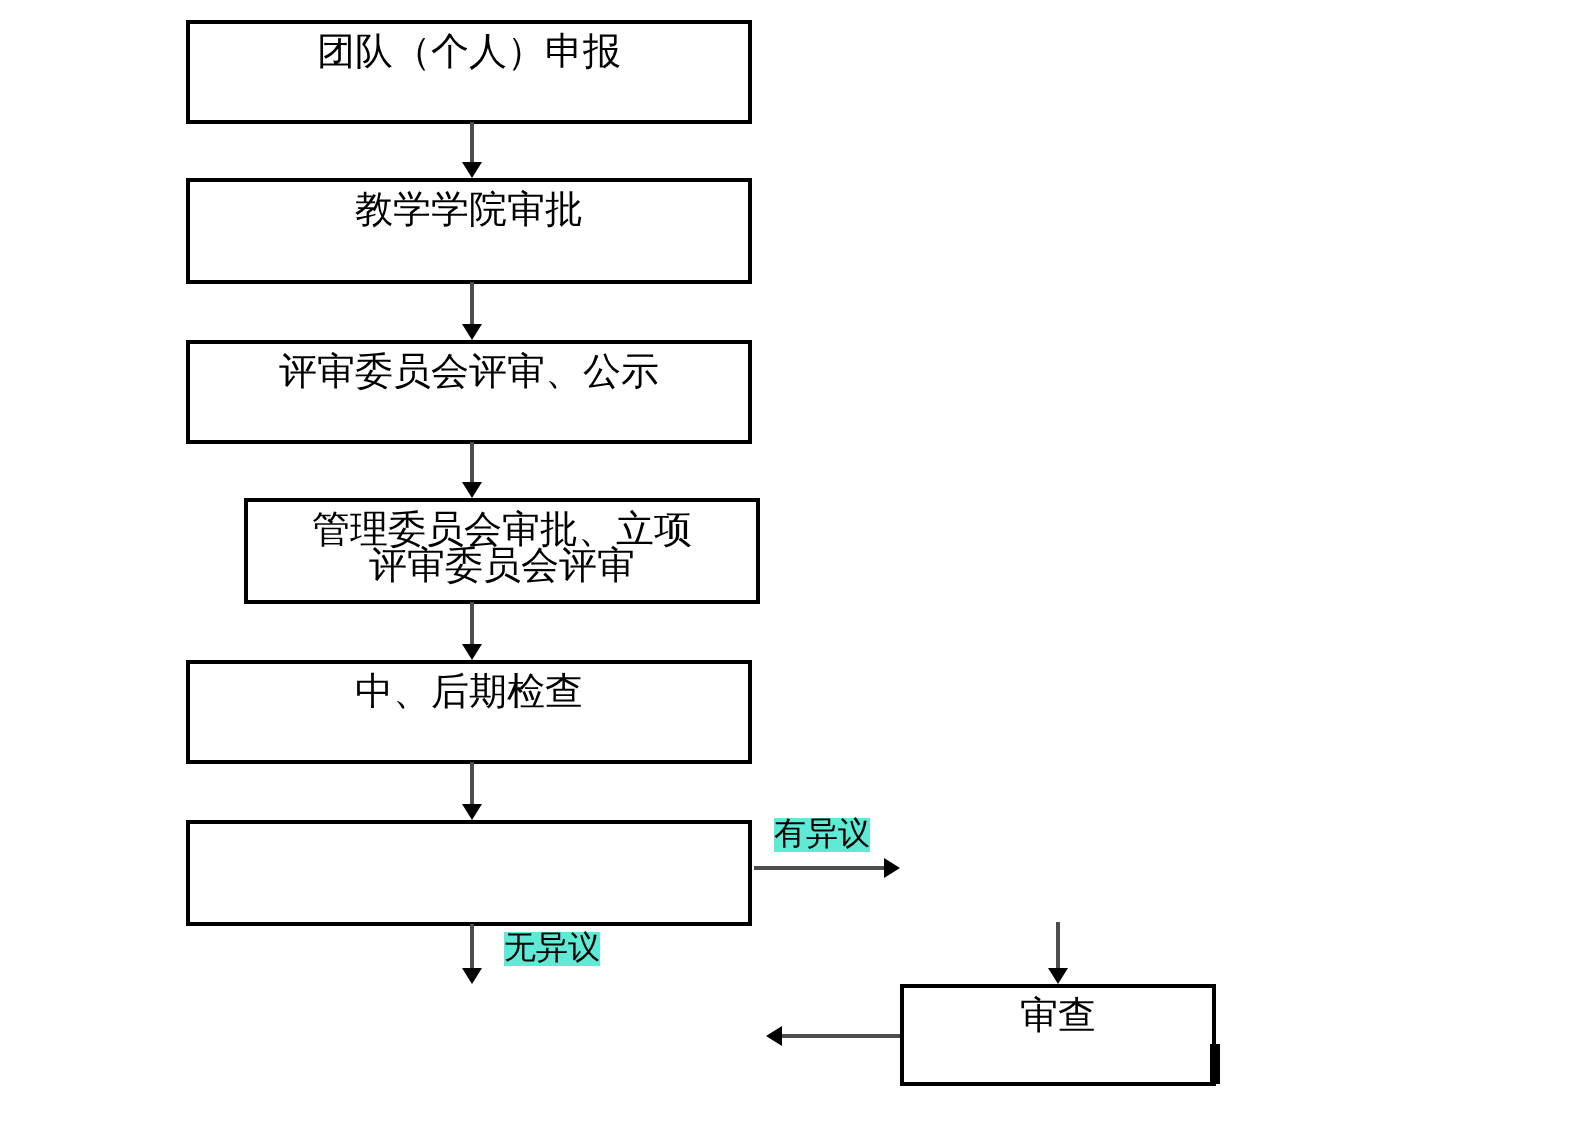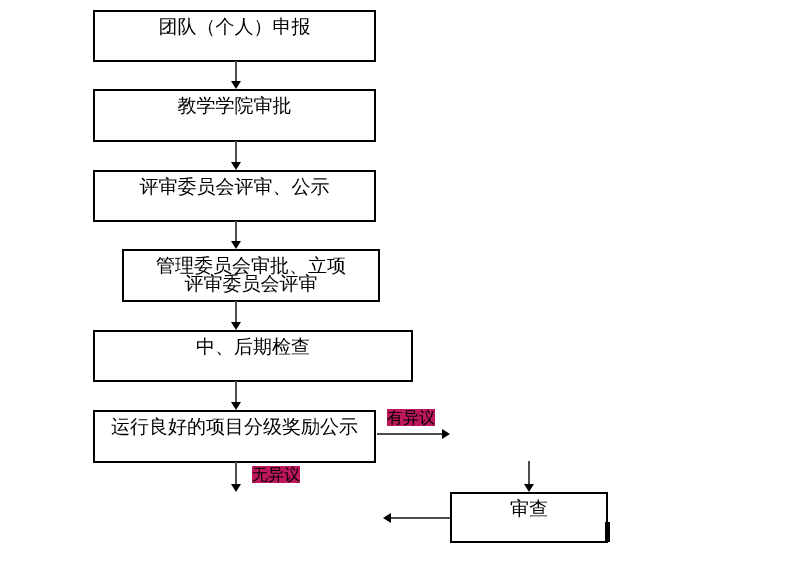--- a/index.html
+++ b/index.html
@@ -82,21 +82,21 @@
     height: 0;
     border-top: 5px solid transparent;
     border-bottom: 5px solid transparent;
     border-right: 8px solid #000000;
   }
   .edge-label {
     position: absolute;
     font-size: 16px;
     line-height: 17px;
     white-space: nowrap;
-    background: #be185d;
+    background: #5eead4;
   }
   .black-bar {
     position: absolute;
     background: #000000;
   }
 </style>
 </head>
 <body>
 
 <div class="canvas">
@@ -111,26 +111,25 @@
 
   <div class="node" style="left:93px; top:89px; width:283px; height:53px;">
     <span class="node-line">教学学院审批</span>
   </div>
 
   <div class="node" style="left:93px; top:249px; width:258px; height:53px;margin-left:29px;">
     <span class="node-line">管理委员会审批、立项</span>
     <span class="node-line">评审委员会评审</span>
   </div>
 
-  <div class="node" style="left:93px; top:330px; width:320px; height:52px;">
+  <div class="node" style="left:93px; top:330px; width:283px; height:52px;">
     <span class="node-line">中、后期检查</span>
   </div>
 
   <div class="node" style="left:93px; top:410px; width:283px; height:53px;">
-    <span class="node-line">运行良好的项目分级奖励公示</span>
   </div>
 
 
 
   <div class="node" style="left:450px; top:492px; width:158px; height:51px;text-align:center;">
     <span class="node-line">审查</span>
   </div>
 
   <div class="varrow" style="left:231px; top:61px; height:28px;">
     <i class="shaft"></i>

